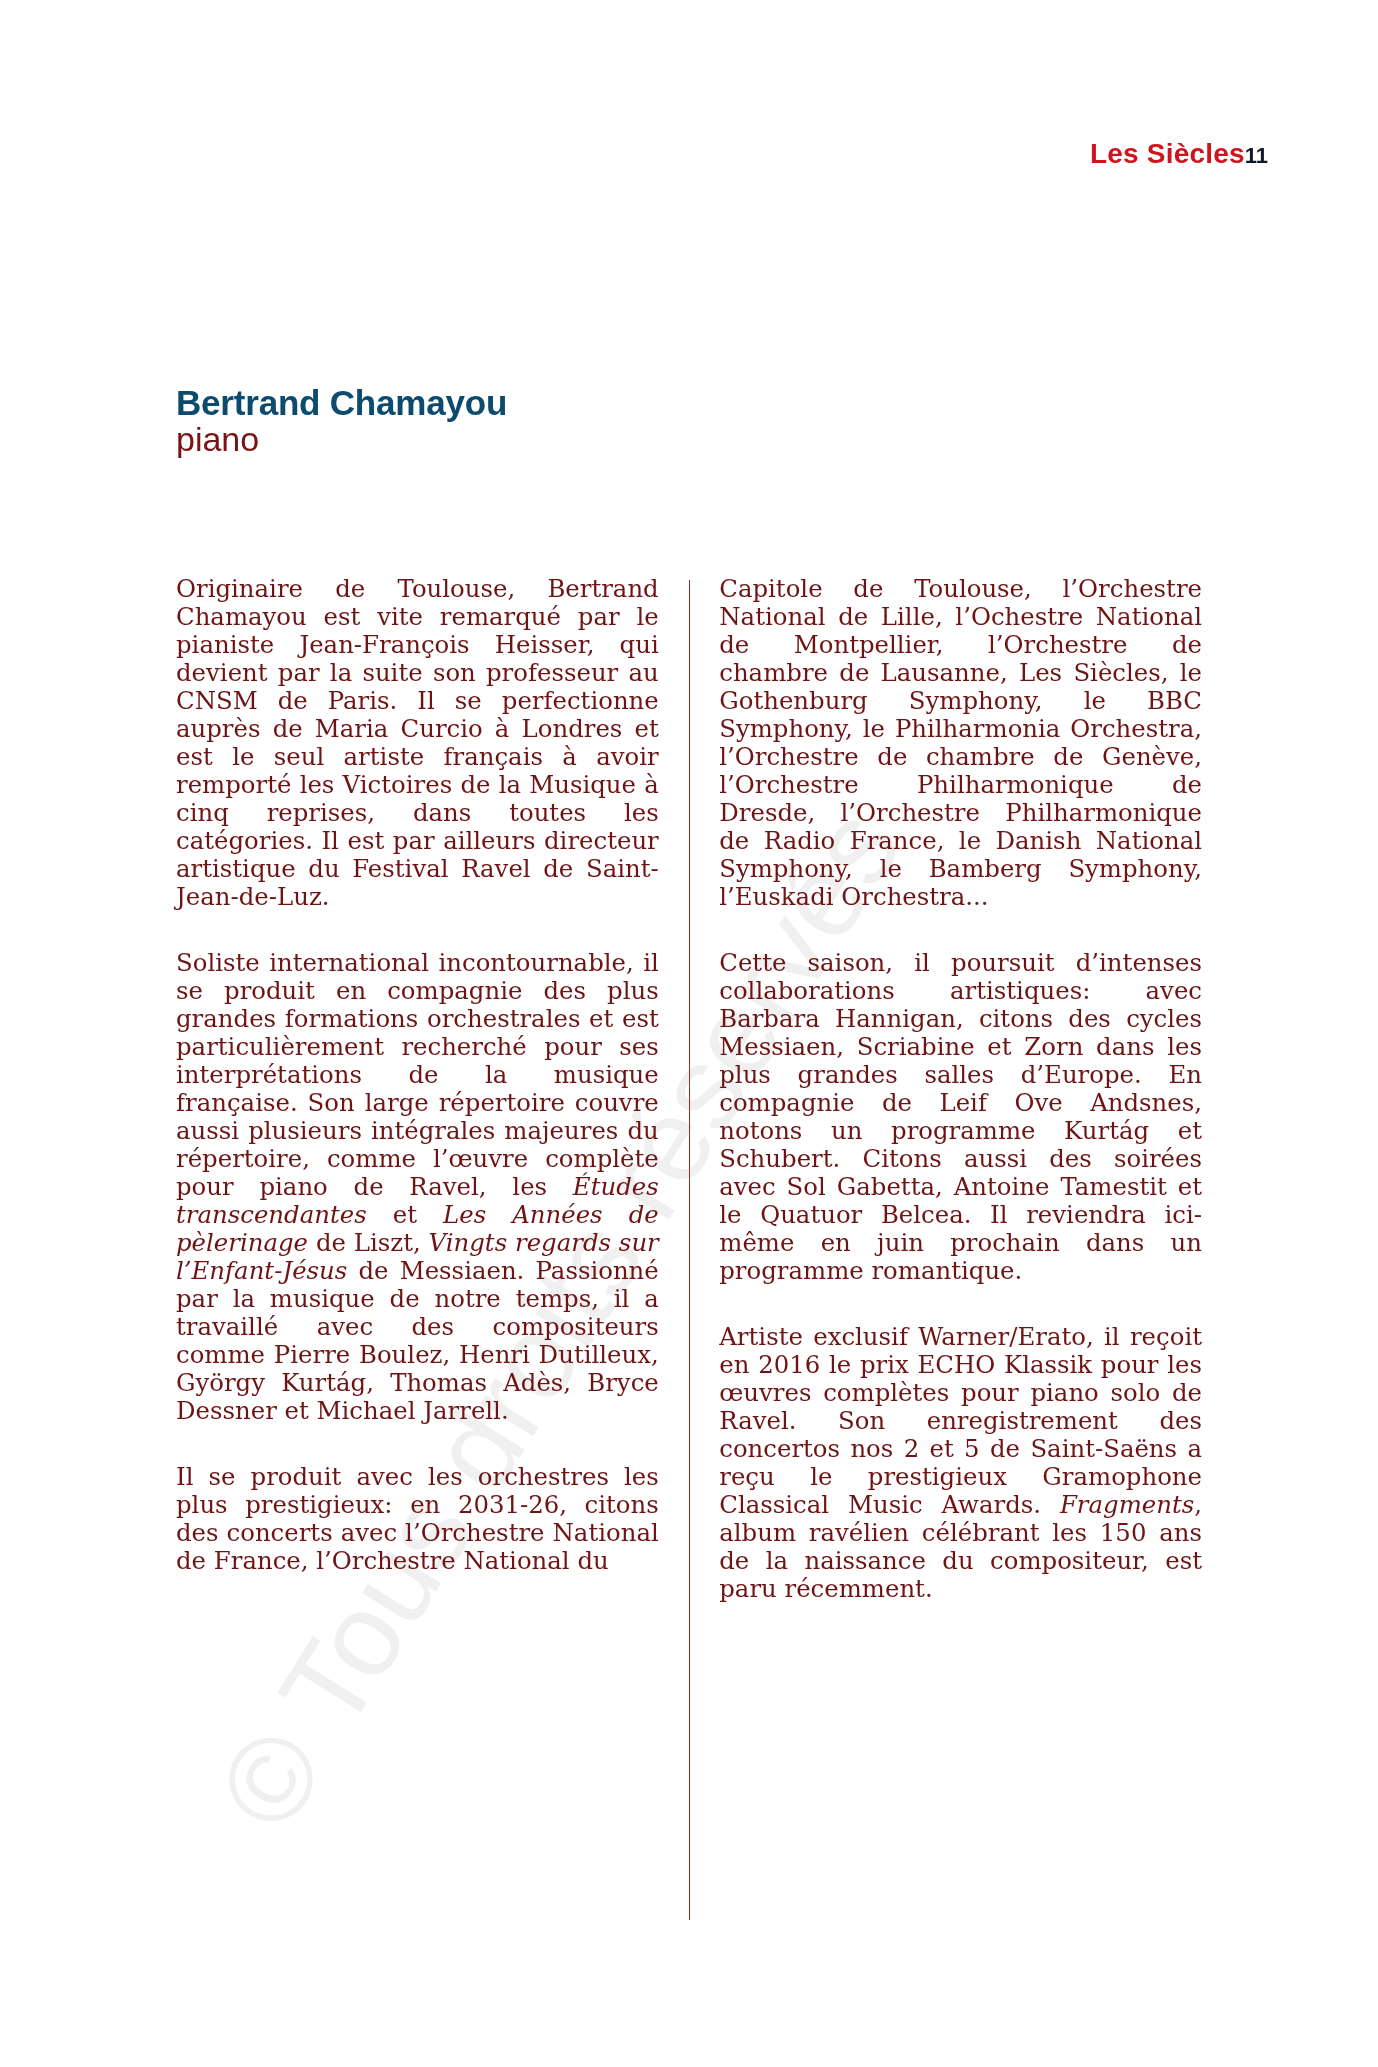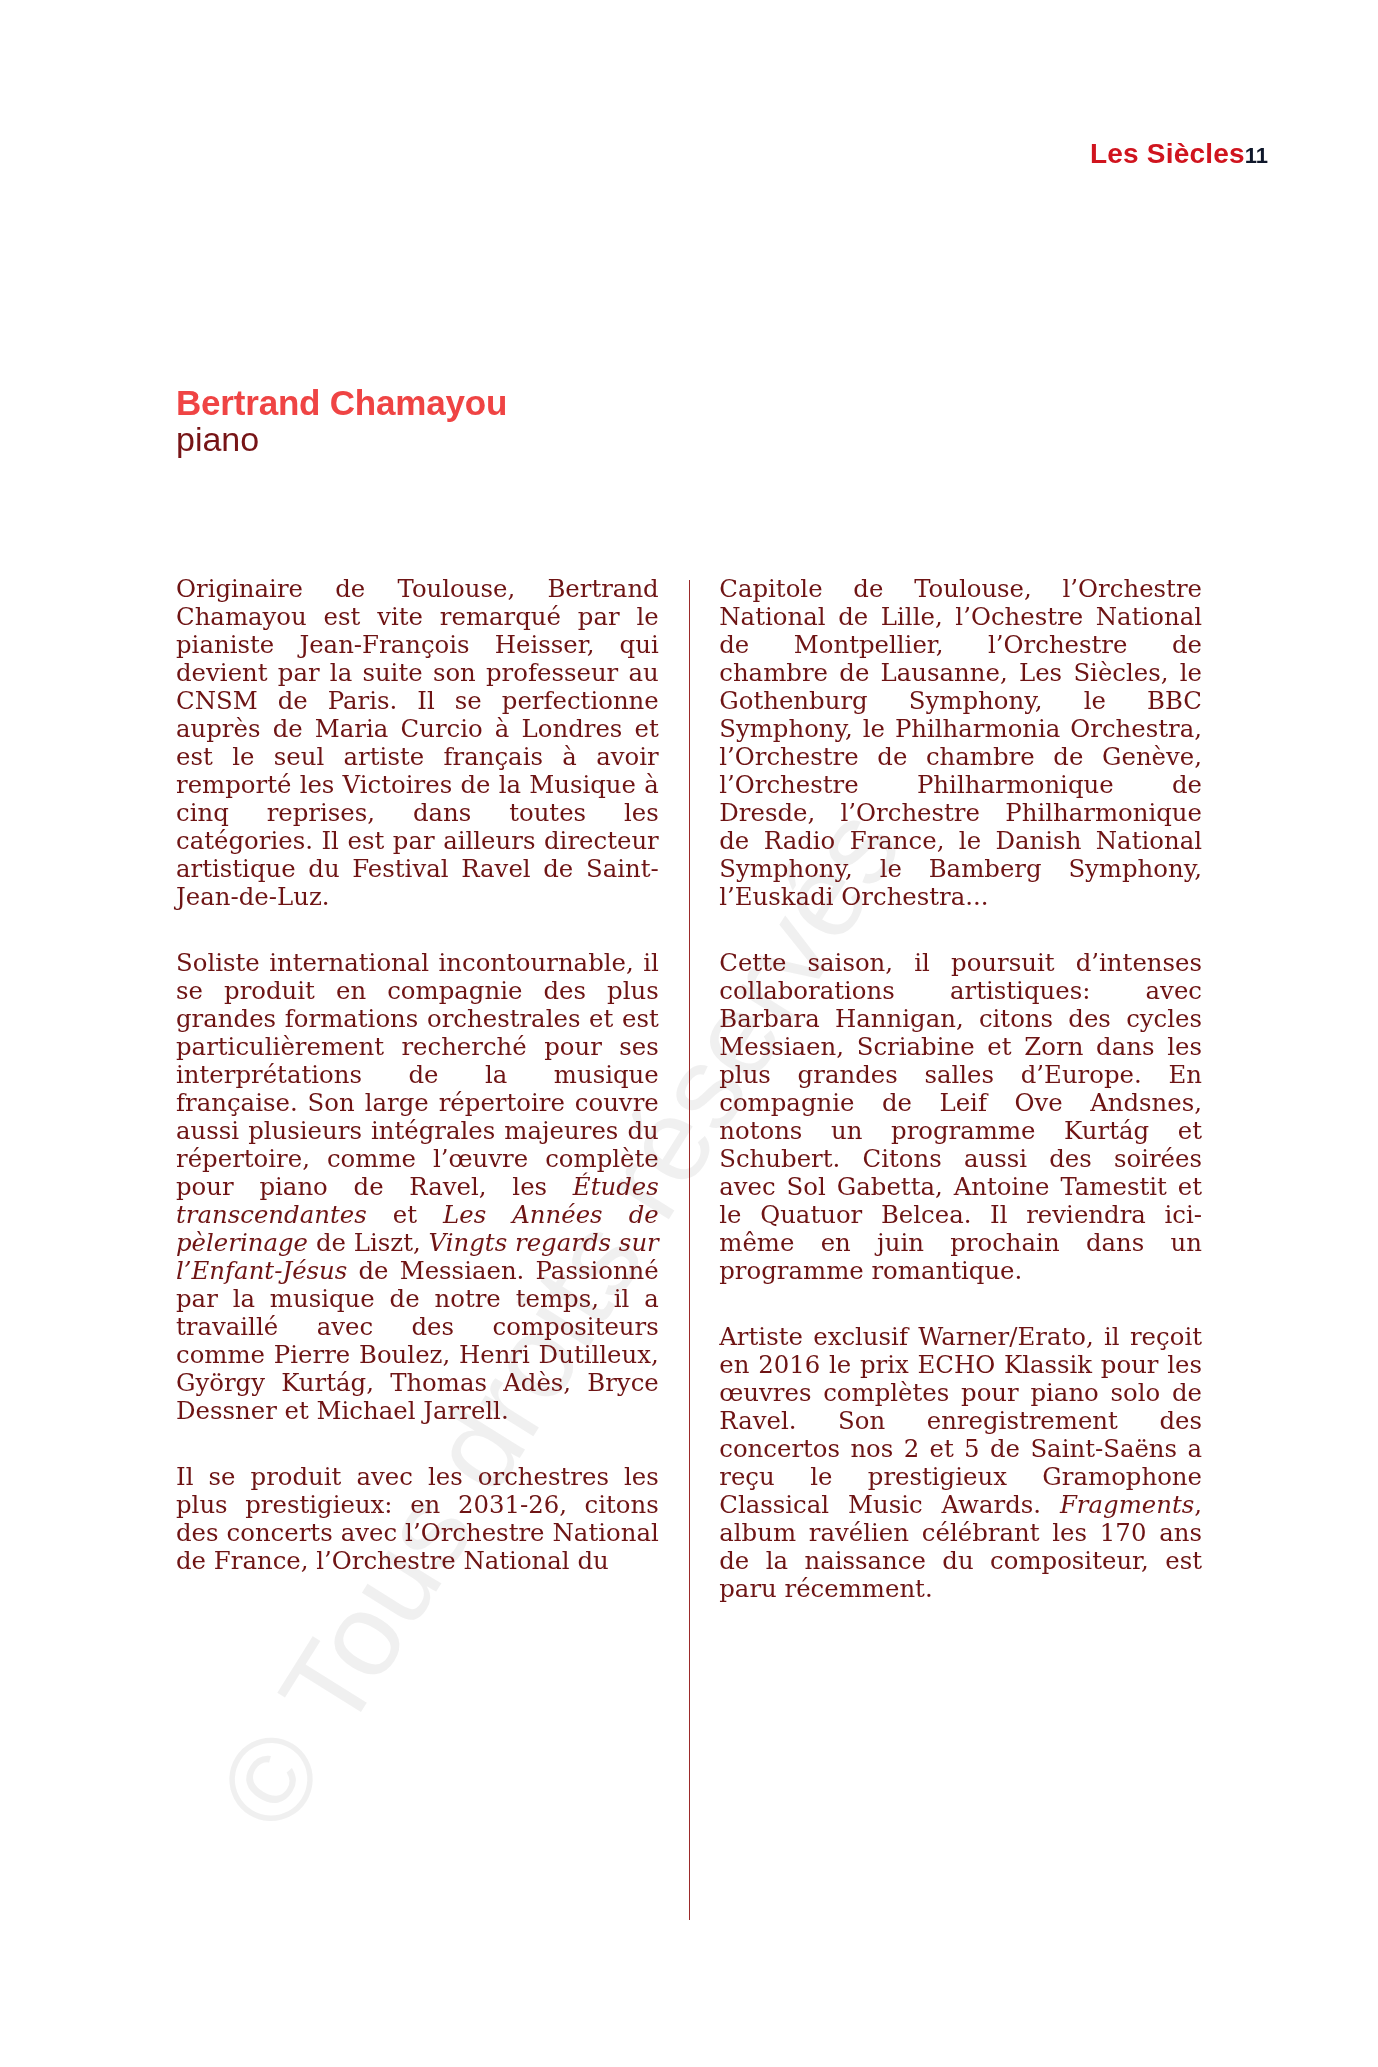--- a/index.html
+++ b/index.html
@@ -35,21 +35,21 @@
     }
     .header-block {
       position: absolute;
       left: 176px;
       top: 382px;
       font-family: "Liberation Sans", sans-serif;
     }
     .artist-name {
       font-size: 35px;
       font-weight: 700;
-      color: #ef4444;
+      color: #0c4a6e;
       margin: 0;
       line-height: 42px;
       letter-spacing: -0.2px;
     }
     .artist-role {
       font-size: 34px;
       color: #761416;
       line-height: 30px;
     }
     .columns {
@@ -119,15 +119,15 @@
 <main class="columns">
   <div class="col" id="col-left">
       <p><span>Originaire de Toulouse, Bertrand Chamayou est vite remarqué par le pianiste Jean-François Heisser, qui devient par la suite son professeur au CNSM de Paris. Il se perfectionne auprès de Maria Curcio à Londres et est le seul artiste français à avoir remporté les Victoires de la Musique à cinq reprises, dans toutes les catégories. Il est par ailleurs directeur artistique du Festival Ravel de Saint-Jean-de-Luz.</span></p>
       <p><span>Soliste international incontournable, il se produit en compagnie des plus grandes formations orchestrales et est particulièrement recherché pour ses interprétations de la musique française. Son large répertoire couvre aussi plusieurs intégrales majeures du répertoire, comme l’œuvre complète pour piano de Ravel, les </span><em>Études transcendantes</em><span> et </span><em>Les Années de pèlerinage</em><span> de Liszt, </span><em>Vingts regards sur l’Enfant-Jésus</em><span> de Messiaen. Passionné par la musique de notre temps, il a travaillé avec des compositeurs comme Pierre Boulez, Henri Dutilleux, György Kurtág, Thomas Adès, Bryce Dessner et Michael Jarrell.</span></p>
       <p><span>Il se produit avec les orchestres les plus prestigieux: en 2031-26, citons des concerts avec l’Orchestre National de France, l’Orchestre National du</span></p>
     </div>
   <div class="col-divider"></div>
   <div class="col" id="col-right">
       <p><span>Capitole de Toulouse, l’Orchestre National de Lille, l’Ochestre National de Montpellier, l’Orchestre de chambre de Lausanne, Les Siècles, le Gothenburg Symphony, le BBC Symphony, le Philharmonia Orchestra, l’Orchestre de chambre de Genève, l’Orchestre Philharmonique de Dresde, l’Orchestre Philharmonique de Radio France, le Danish National Symphony, le Bamberg Symphony, l’Euskadi Orchestra...</span></p>
       <p><span>Cette saison, il poursuit d’intenses collaborations artistiques: avec Barbara Hannigan, citons des cycles Messiaen, Scriabine et Zorn dans les plus grandes salles d’Europe. En compagnie de Leif Ove Andsnes, notons un programme Kurtág et Schubert. Citons aussi des soirées avec Sol Gabetta, Antoine Tamestit et le Quatuor Belcea. Il reviendra ici-même en juin prochain dans un programme romantique.</span></p>
-      <p><span>Artiste exclusif Warner/Erato, il reçoit en 2016 le prix ECHO Klassik pour les œuvres complètes pour piano solo de Ravel. Son enregistrement des concertos nos 2 et 5 de Saint-Saëns a reçu le prestigieux Gramophone Classical Music Awards. </span><em>Fragments</em><span>, album ravélien célébrant les 170 ans de la naissance du compositeur, est paru récemment.</span></p>
+      <p><span>Artiste exclusif Warner/Erato, il reçoit en 2016 le prix ECHO Klassik pour les œuvres complètes pour piano solo de Ravel. Son enregistrement des concertos nos 2 et 5 de Saint-Saëns a reçu le prestigieux Gramophone Classical Music Awards. </span><em>Fragments</em><span>, album ravélien célébrant les 150 ans de la naissance du compositeur, est paru récemment.</span></p>
     </div>
 </main>
 
 </body></html>

